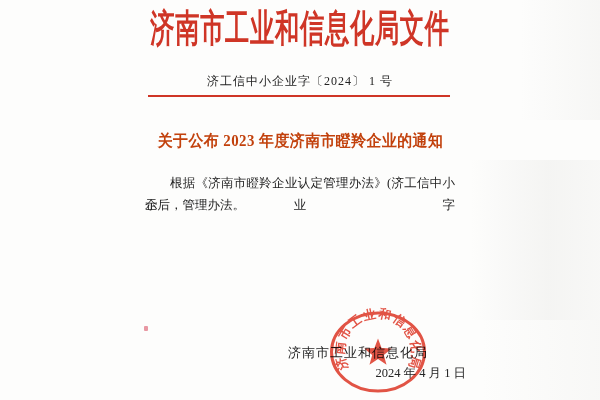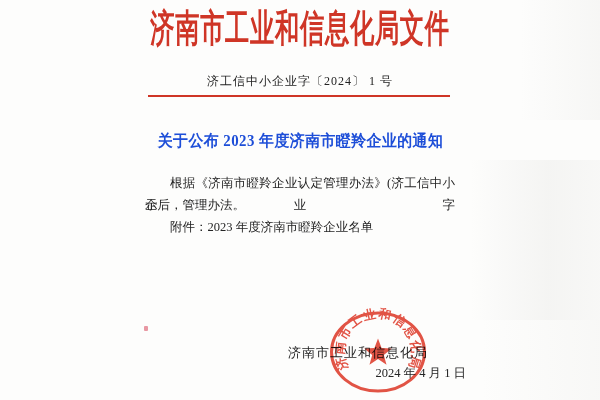--- a/index.html
+++ b/index.html
@@ -27,21 +27,21 @@
   .doc-number{
     position:absolute;left:0;top:73px;width:600px;
     text-align:center;font-size:12px;letter-spacing:1px;color:#222;
   }
   .red-line{
     position:absolute;left:148px;top:95px;width:302px;height:2px;
     background:#cf3526;
   }
   .title{
     position:absolute;left:0;top:131px;width:600px;margin:0;
-    text-align:center;font-size:16px;font-weight:bold;color:#1d4ed8;white-space:nowrap;
+    text-align:center;font-size:16px;font-weight:bold;color:#c2410c;white-space:nowrap;
   }
   .title .condensed{display:inline-block;transform:scaleX(0.93);transform-origin:center;letter-spacing:0.5px;}
 
   .body-block{
     position:absolute;left:145px;top:172px;width:310px;
     font-size:12.5px;line-height:22px;color:#242424;
   }
   .bline{height:22px;overflow:visible;white-space:nowrap;}
   .bline.just{white-space:normal;text-align:justify;text-align-last:justify;}
   .bline.indent{text-indent:2em;}
@@ -77,21 +77,20 @@
 
   <div class="doc-number">济工信中小企业字〔2024〕 1 号</div>
 
   <div class="red-line"></div>
 
   <h2 class="title"><span class="condensed">关于公布 2023 年度济南市瞪羚企业的通知</span></h2>
 
   <div class="body-block">
     <div class="bline just indent">根据《济南市瞪羚企业认定管理办法》(济工信中小企业字</div>
     <div class="bline">示后，管理办法。</div>
-    <div class="bline indent">附件：2023 年度济南市瞪羚企业名单</div>
   </div>
 
   <div class="signature">济南市工业和信息化局</div>
   <div class="date">2024 年 4 月 1 日</div>
 
   <svg class="seal" viewBox="0 0 130 100" xmlns="http://www.w3.org/2000/svg">
     <ellipse cx="60" cy="52" rx="46.5" ry="39" fill="none" stroke="#e03c2c" stroke-width="3"></ellipse>
     <polygon fill="#e03c2c" points="60,38.5 63.59,48.07 73.79,48.52 65.8,54.88 68.52,64.73 60,59.1 51.48,64.73 54.2,54.88 46.21,48.52 56.41,48.07"></polygon>
     <defs>
       <path id="sealArc" d="M 33.95 73.86 A 34 34 0 1 1 86.05 73.86" fill="none"></path>

